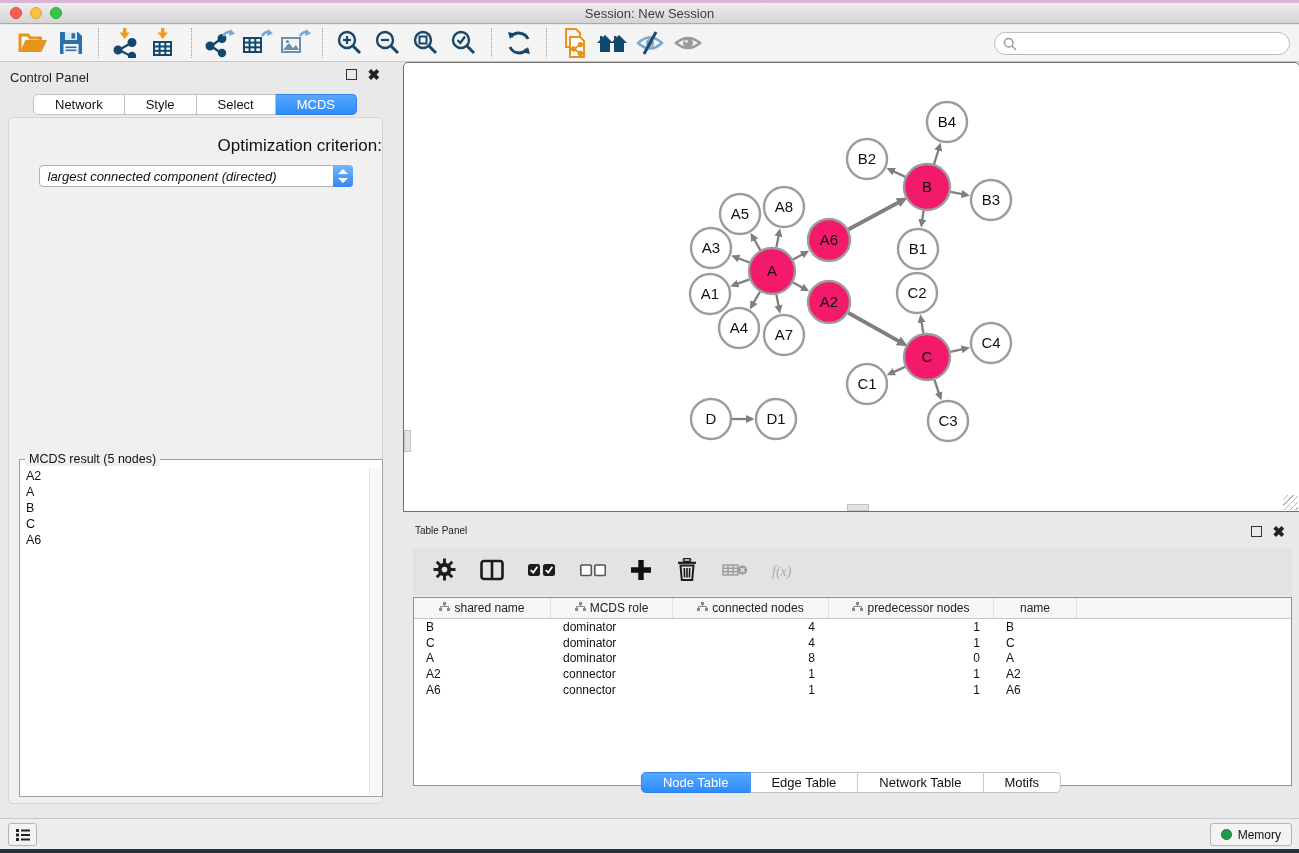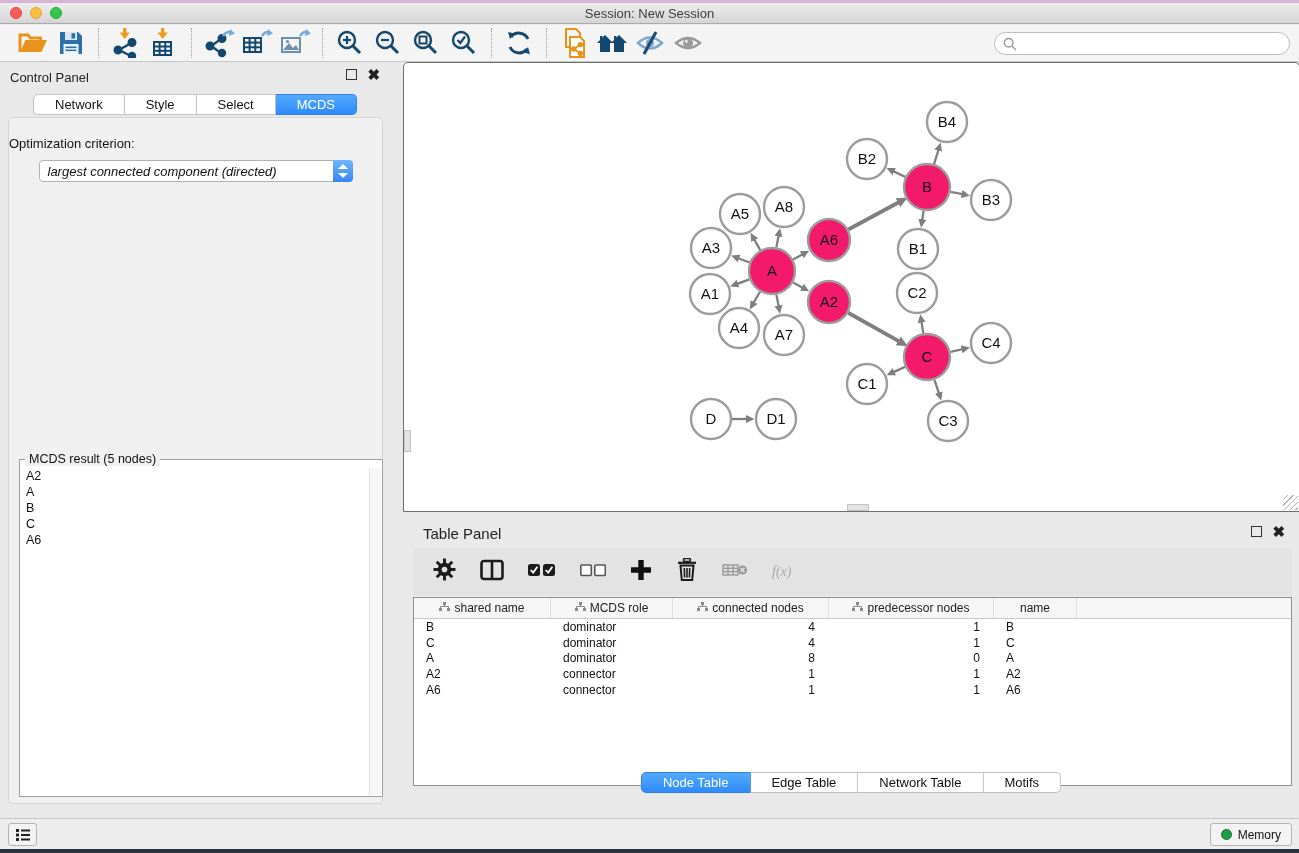--- a/index.html
+++ b/index.html
@@ -37,21 +37,21 @@
   .float-btn { width:11px; height:11px; border:1.5px solid #333; display:inline-block; }
   .close-btn { font-size:15px; font-weight:bold; color:#222; line-height:11px; }
   .cp-tabs { position:absolute; top:32px; left:50%; transform:translateX(-50%); display:flex; }
   .seg-tab { height:21px; line-height:19px; padding:0 21px; font-size:13px; color:#111;
              background:#fff; border:1px solid #c2c2c2; border-left:none; white-space:nowrap; }
   .seg-tab:first-child { border-left:1px solid #c2c2c2; border-radius:5px 0 0 5px; }
   .seg-tab:last-child { border-radius:0 5px 5px 0; }
   .seg-tab.active { background:linear-gradient(#55a9fd,#2e8bfb); border-color:#2e82e8; color:#fff; }
   .cp-body { position:absolute; left:8px; top:55px; width:375px; height:687px;
              background:#f0f0f0; border:1px solid #d4d4d4; border-radius:5px; }
-  .opt-label { text-align:left; margin-top:18px; font-size:13px; color:#111; }
+  .opt-label { text-align:right; margin-top:18px; font-size:17px; color:#111; }
   .dropdown { position:relative; width:314px; height:22px; margin:9px auto 0 auto; background:#fff;
               border:1px solid #b2b2b2; border-radius:4px; font-size:13px; color:#111; }
   .dropdown .val { position:absolute; left:8px; top:3px; white-space:nowrap;font-style:italic; }
   .stepper { position:absolute; right:-1px; top:-1px; width:20px; height:22px; border-radius:0 4px 4px 0;
              background:linear-gradient(#71b6fc,#3486f8); }
   .stepper .up { position:absolute; left:5px; top:4px; width:0; height:0;
                  border-left:5px solid transparent; border-right:5px solid transparent; border-bottom:5px solid #fff; }
   .stepper .dn { position:absolute; left:5px; bottom:4px; width:0; height:0;
                  border-left:5px solid transparent; border-right:5px solid transparent; border-top:5px solid #fff; }
   .cp-buttons { display:flex; justify-content:center; gap:14px; margin-top:13px; }
@@ -76,21 +76,21 @@
   .nw-titlebar .tl.red { left:13px; } .nw-titlebar .tl.yellow { left:31px; } .nw-titlebar .tl.green { left:49px; }
   .nw-title { position:absolute; left:0; right:0; top:5px; text-align:center; font-size:13px; color:#222; }
   .nw-body { position:absolute; top:27px; left:0; right:0; bottom:0; background:#fff; overflow:hidden; }
   .nub-v { position:absolute; left:0; top:340px; width:7px; height:22px; background:#e3e3e3; border:1px solid #c4c4c4; }
   .nub-h { position:absolute; left:443px; bottom:0; width:22px; height:7px; background:#e3e3e3; border:1px solid #c4c4c4; }
   .grip { position:absolute; right:1px; bottom:1px; width:15px; height:15px;
           background:repeating-linear-gradient(135deg, transparent 0 3px, #b5b5b5 3px 4px); }
 
   
   .table-panel { position:absolute; left:403px; top:520px; width:896px; height:298px; }
-  .tp-title { position:absolute; left:20px; top:5px; font-size:15px; color:#222; }
+  .tp-title { position:absolute; left:12px; top:5px; font-size:10px; color:#222; }
   .tp-toolbar { position:absolute; left:10px; right:7px; top:28px; height:47px; background:#e3e3e3;
                 border-radius:4px 4px 0 0; display:flex; align-items:center; gap:24px; padding-left:20px; }
   .fx { font-family:"Liberation Serif", serif; font-style:italic; font-size:14px; color:#a9a9a9; }
   .dtable { position:absolute; left:10px; right:7px; top:77px; height:189px; background:#fff;
             border:1px solid #8f8f8f; overflow:hidden; }
   .thead { display:flex; height:21px; background:#f6f6f6; border-bottom:1px solid #c9c9c9; }
   .th { display:flex; align-items:center; justify-content:center; gap:4px; font-size:12px; color:#222;
         border-right:1px solid #e0e0e0; height:100%; }
   .th:last-child { border-right:none; }
   .trow { display:flex; height:15.8px; align-items:center; }

